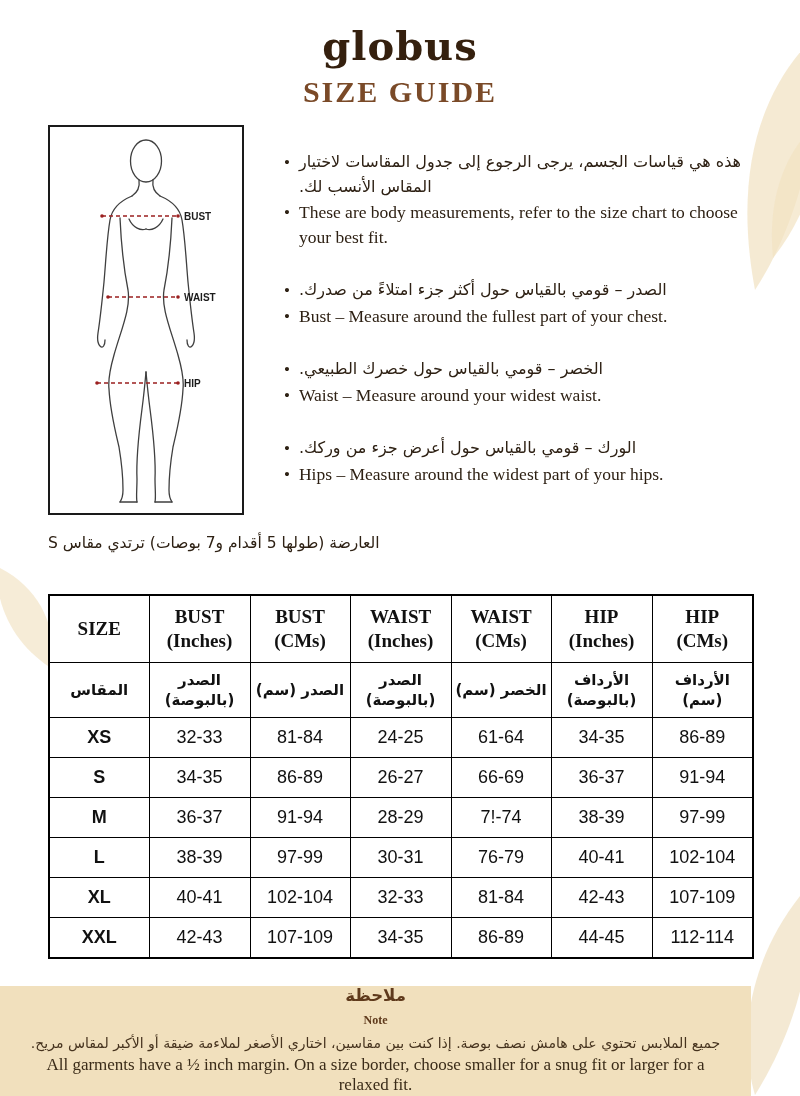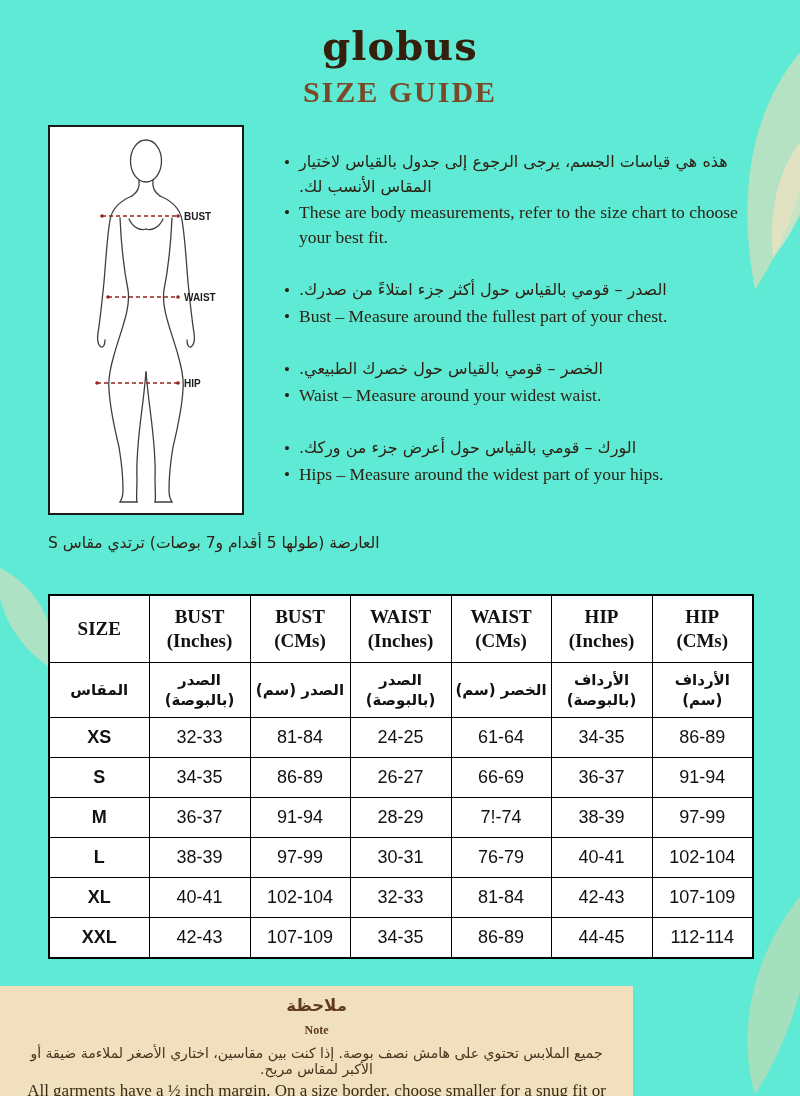--- a/index.html
+++ b/index.html
@@ -1,19 +1,19 @@
 <!DOCTYPE html>
 <html><head>
 <meta charset="utf-8">
 <style>
   * { box-sizing: border-box; margin: 0; padding: 0; }
   body { margin: 0; background: #e8e0cf; }
   .page {
     position: relative; width: 800px; height: 1096px;
-    background: #5eead4; overflow: hidden;
+    background: #ffffff; overflow: hidden;
     font-family: "Liberation Serif", serif; color: #2e2114;
   }
   .deco { position: absolute; z-index: 0; }
   .content { position: relative; z-index: 1; width: 100%; height: 100%; }
 
   .header { text-align: center; padding-top: 22px; }
   .logo { font-family: "DejaVu Serif", serif; font-weight: bold; font-size: 40px; color: #35200e; letter-spacing: 1px; }
   .title { font-family: "Liberation Serif", serif; font-weight: bold; font-size: 30px; color: #7a4a28; letter-spacing: 2px; margin-top: 6px; }
 
   .figure-box {
@@ -38,22 +38,22 @@
     border-collapse: collapse; table-layout: fixed; background: #ffffff;
     border: 2px solid #000;
   }
   .size-table th, .size-table td { border: 1.5px solid #000; text-align: center; vertical-align: middle; }
   .h-en th { font-family: "Liberation Serif", serif; font-weight: bold; font-size: 19px; line-height: 1.25; padding: 9px 2px; color: #111; }
   .h-ar th { font-family: "DejaVu Sans", sans-serif; font-weight: bold; font-size: 15px; line-height: 1.35; padding: 7px 2px; color: #111; direction: rtl; }
   .size-table td { font-family: "Liberation Sans", sans-serif; font-size: 18px; height: 40px; color: #111; }
   .size-table td.size-col { font-weight: bold; }
 
   .note-band {
-    position: absolute; left: 0; top: 986px; width: 633px; height: 110px;
-    background: #f1e0bd; text-align: center; padding-top: 10px;
+    position: absolute; left: 0; top: 986px; width: 751px; height: 110px;
+    background: #f1e0bd; text-align: center; 
   }
   .note-title-ar { font-family: "DejaVu Sans", sans-serif; font-weight: bold; font-size: 16.5px; color: #5f3a1c; }
   .note-title-en { font-family: "Liberation Serif", serif; font-weight: bold; font-size: 12px; color: #5f3a1c; margin-top: 8px; }
   .note-body-ar { font-family: "DejaVu Sans", sans-serif; font-size: 14px; color: #46331e; margin-top: 7px; padding: 0 20px; direction: rtl; }
   .note-body-en { font-family: "Liberation Serif", serif; font-size: 17px; color: #3a2b18; margin-top: 4px; padding: 0 20px; }
 </style>
 </head>
 <body>
 
 <div class="page">
@@ -112,21 +112,21 @@
         <text x="134" y="93">BUST</text>
         <text x="134" y="174">WAIST</text>
         <text x="134" y="260">HIP</text>
       </svg>
     </div>
 
     <div class="bullets">
       <div class="group">
         <div class="b-item">
             <span class="dot">•</span>
-            <div class="txt-ar">هذه هي قياسات الجسم، يرجى الرجوع إلى جدول بالقياس لاختيار المقاس الأنسب لك.</div>
+            <div class="txt-ar">هذه هي قياسات الجسم، يرجى الرجوع إلى جدول المقاسات لاختيار المقاس الأنسب لك.</div>
           </div>
         <div class="b-item">
             <span class="dot">•</span>
             <div class="txt-en">These are body measurements, refer to the size chart to choose your best fit.</div>
           </div>
       </div>
       <div class="group">
         <div class="b-item">
             <span class="dot">•</span>
             <div class="txt-ar">الصدر – قومي بالقياس حول أكثر جزء امتلاءً من صدرك.</div>

